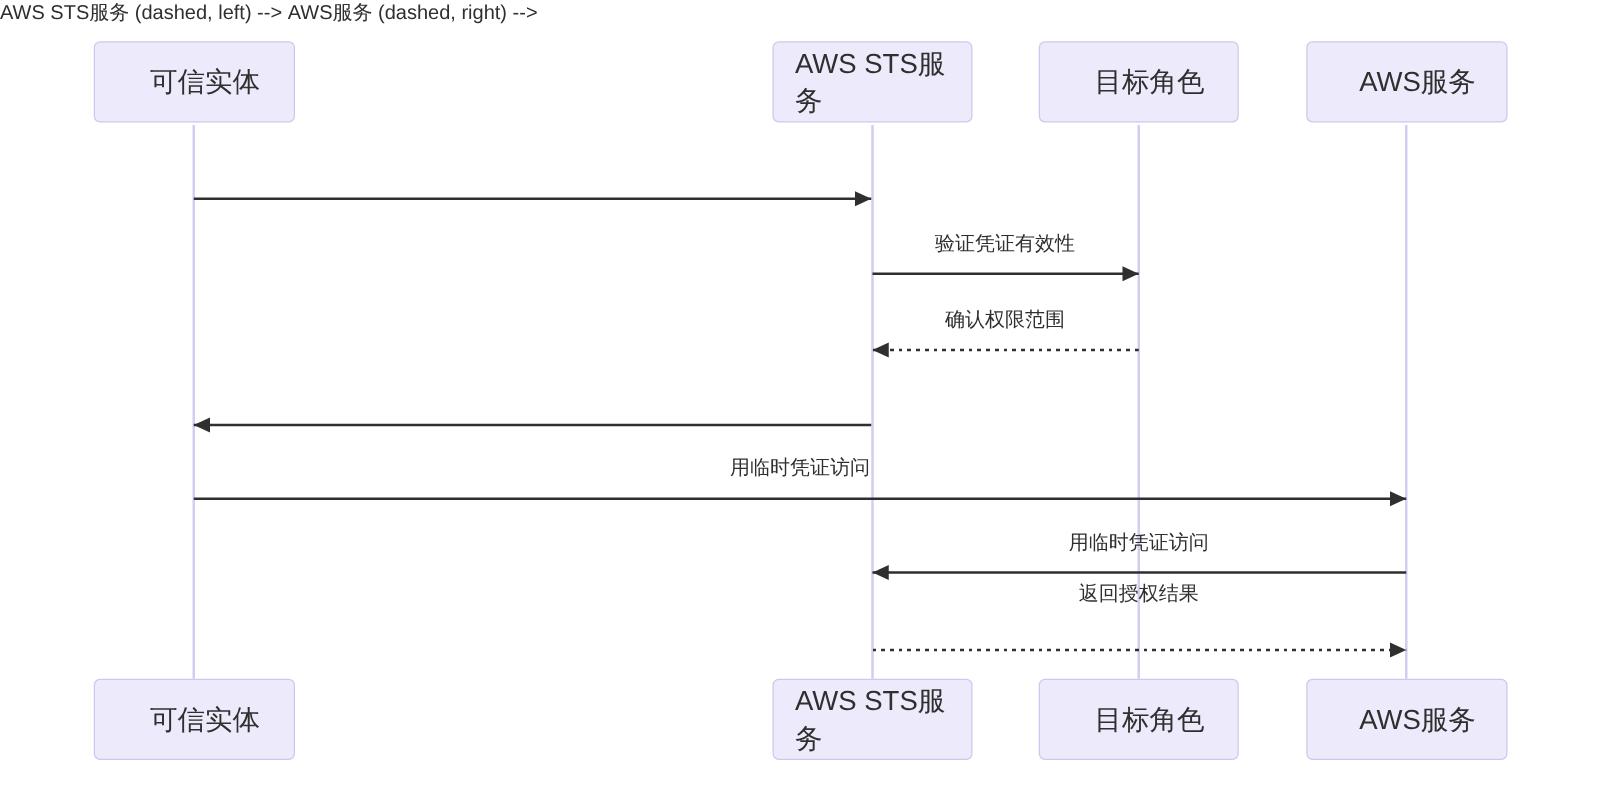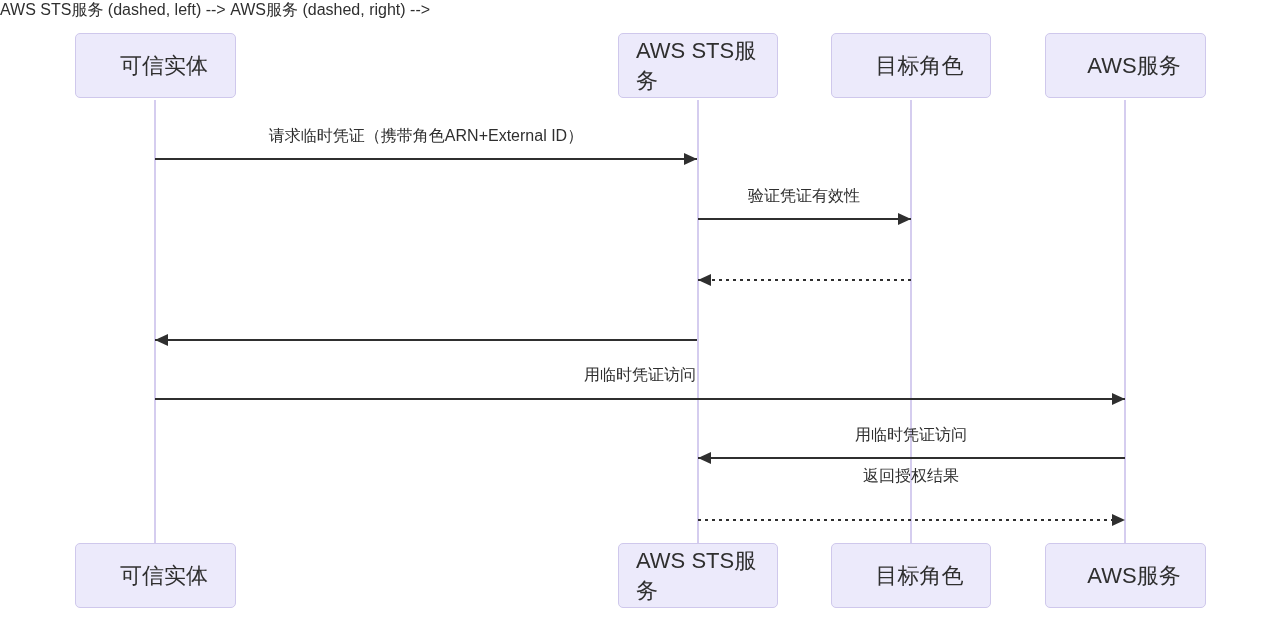--- a/index.html
+++ b/index.html
@@ -79,30 +79,30 @@
   <div class="actor" style="left:831px;top:33px;width:160px">目标角色</div>
   <div class="actor" style="left:1045px;top:33px;width:161px">AWS服务</div>
 
   
   <div class="actor" style="left:75px;top:543px;width:161px">可信实体</div>
   <div class="actor" style="left:618px;top:543px;width:160px">AWS STS服务</div>
   <div class="actor" style="left:831px;top:543px;width:160px">目标角色</div>
   <div class="actor" style="left:1045px;top:543px;width:161px">AWS服务</div>
 
   
-  <div class="msg-label" style="left:146px;top:124px;width:560px">请求临时凭证（携带角色ARN+External ID）</div>
   <div class="msg-line solid" style="left:155px;top:158px;width:542px"></div>
   <div class="arrow-head right" style="left:684px;top:153px"></div>
 
   
   <div class="msg-label" style="left:654px;top:184px;width:300px">验证凭证有效性</div>
   <div class="msg-line solid" style="left:698px;top:218px;width:213px"></div>
   <div class="arrow-head right" style="left:898px;top:213px"></div>
 
    AWS STS服务 (dashed, left) --&gt;
+  <div class="msg-label" style="left:654px;top:245px;width:300px">确认权限范围</div>
   <div class="msg-line dashed" style="left:698px;top:279px;width:213px"></div>
   <div class="arrow-head left" style="left:698px;top:274px"></div>
 
   
   <div class="msg-line solid" style="left:155px;top:339px;width:542px"></div>
   <div class="arrow-head left" style="left:155px;top:334px"></div>
 
   
   <div class="msg-label" style="left:390px;top:363px;width:500px">用临时凭证访问</div>
   <div class="msg-line solid" style="left:155px;top:398px;width:970px"></div>

